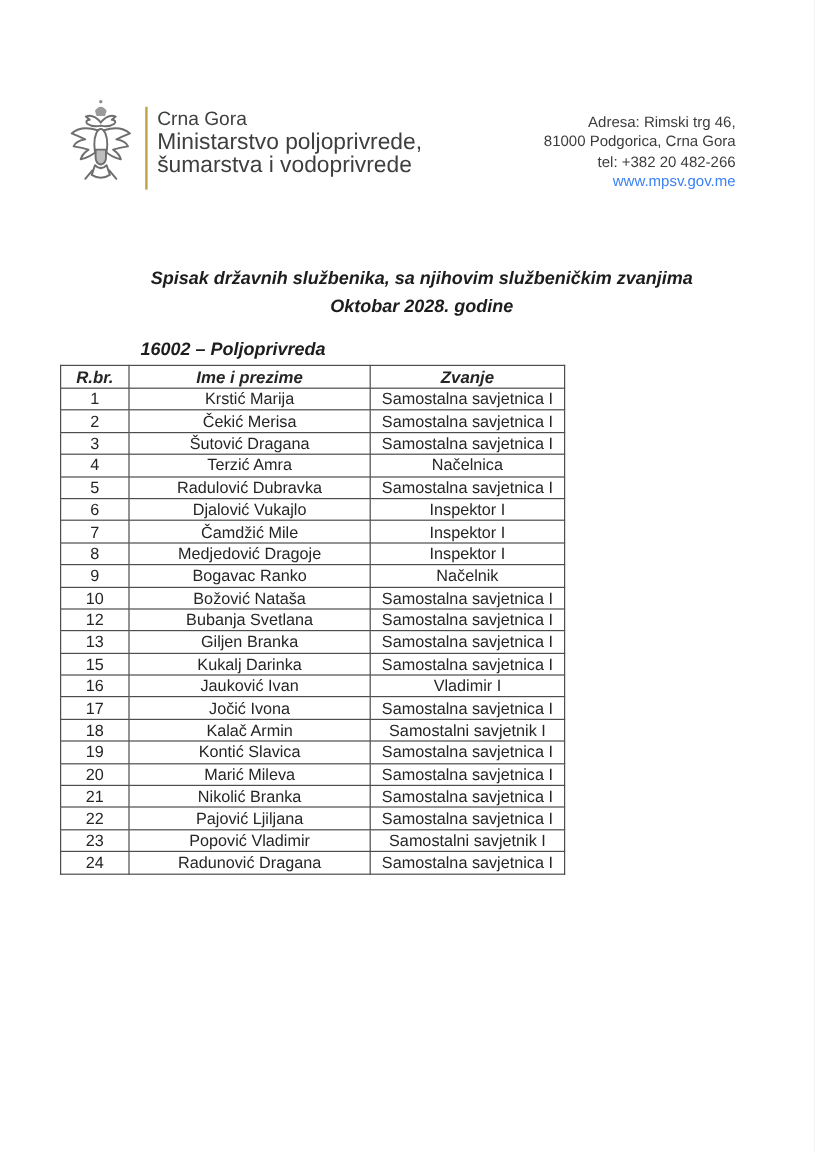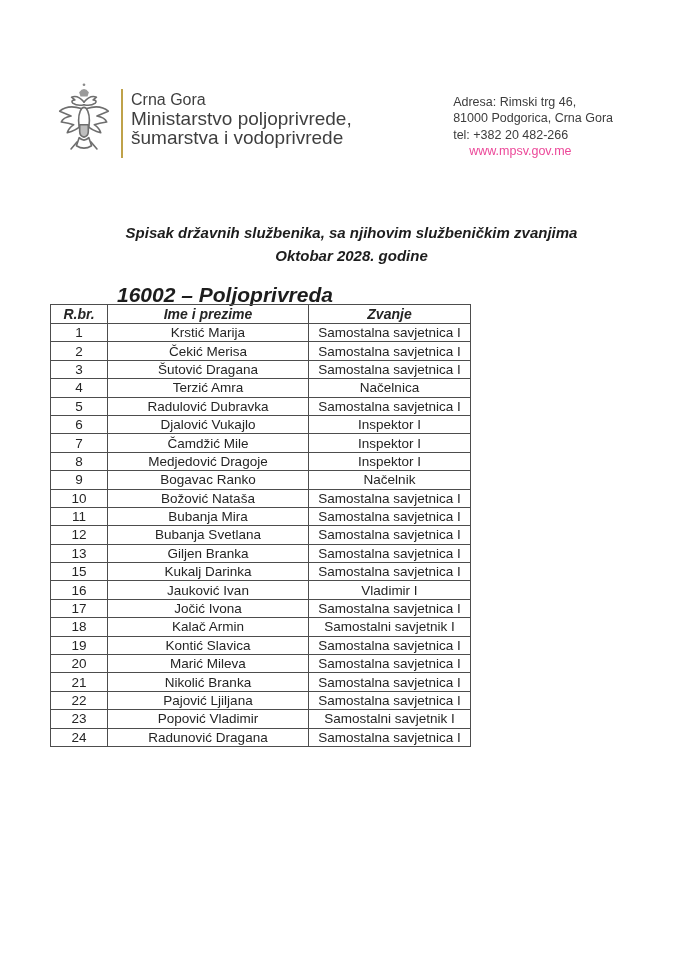--- a/index.html
+++ b/index.html
@@ -32,45 +32,46 @@
     position: absolute;
     left: 131px; top: 90px;
     line-height: 19px;
     color: #3f3f3f;
   }
   .ministry-block .country { font-size: 16px; }
   .ministry-block .ministry-line { font-size: 19px; }
   .address-block {
     position: absolute;
     right: 66px; top: 94px;
+    text-align: right;
     font-size: 12.5px;
     line-height: 16.3px;
     color: #3c3c3c;
   }
-  .address-block .website { color: #ec4899; text-decoration: none; cursor: pointer; margin-left: 16px; }
+  .address-block .website { color: #3b82f6; text-decoration: none; cursor: pointer; margin-left: 16px; }
 
   
   .doc-title {
     position: absolute;
     left: 0; top: 221px;
     width: 679px;
     text-align: center;
     font-size: 15px;
     font-weight: bold;
     font-style: italic;
     line-height: 23px;
     color: #1d1d1d;
     padding-left: 24px;
   }
 
   
   .section-heading {
     position: absolute;
     left: 117px; top: 283px;
-    font-size: 21px;
+    font-size: 15px;
     font-weight: bold;
     font-style: italic;
     color: #1d1d1d;
   }
 
   
   table.emp-table {
     position: absolute;
     left: 50px; top: 304px;
     width: 420px;
@@ -206,25 +207,20 @@
         <td>9</td>
         <td>Bogavac Ranko</td>
         <td>Načelnik</td>
       </tr>
         <tr style="">
         <td>10</td>
         <td>Božović Nataša</td>
         <td>Samostalna savjetnica I</td>
       </tr>
         <tr style="">
-        <td>11</td>
-        <td>Bubanja Mira</td>
-        <td>Samostalna savjetnica I</td>
-      </tr>
-        <tr style="">
         <td>12</td>
         <td>Bubanja Svetlana</td>
         <td>Samostalna savjetnica I</td>
       </tr>
         <tr style="">
         <td>13</td>
         <td>Giljen Branka</td>
         <td>Samostalna savjetnica I</td>
       </tr>
         <tr style="">

